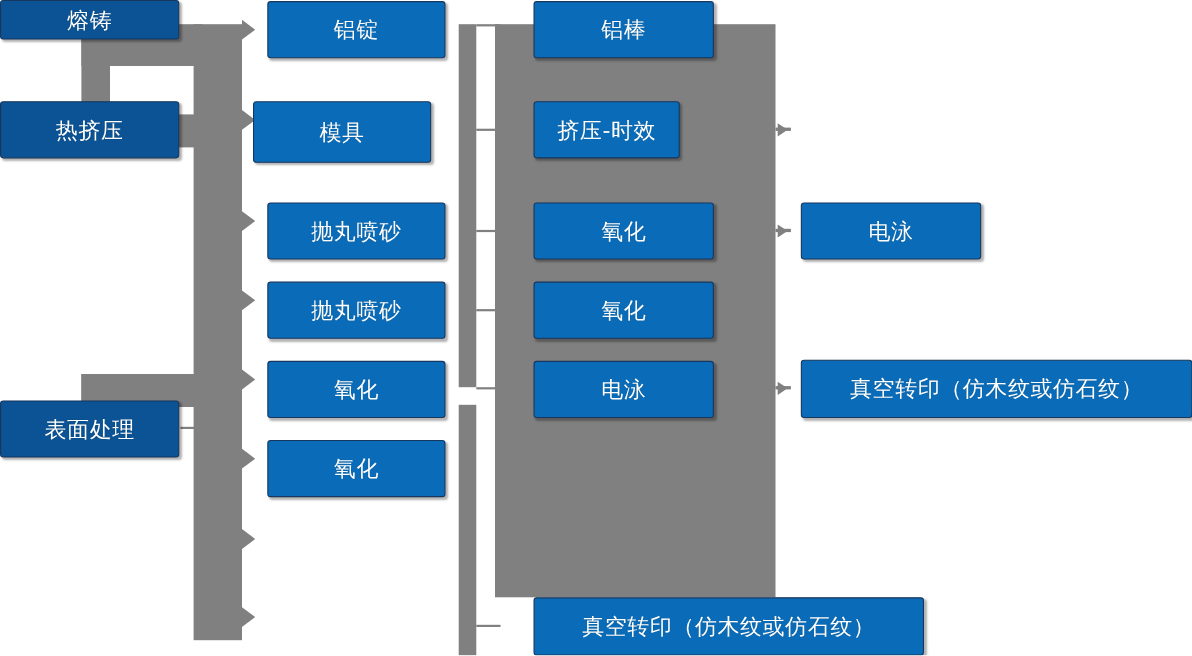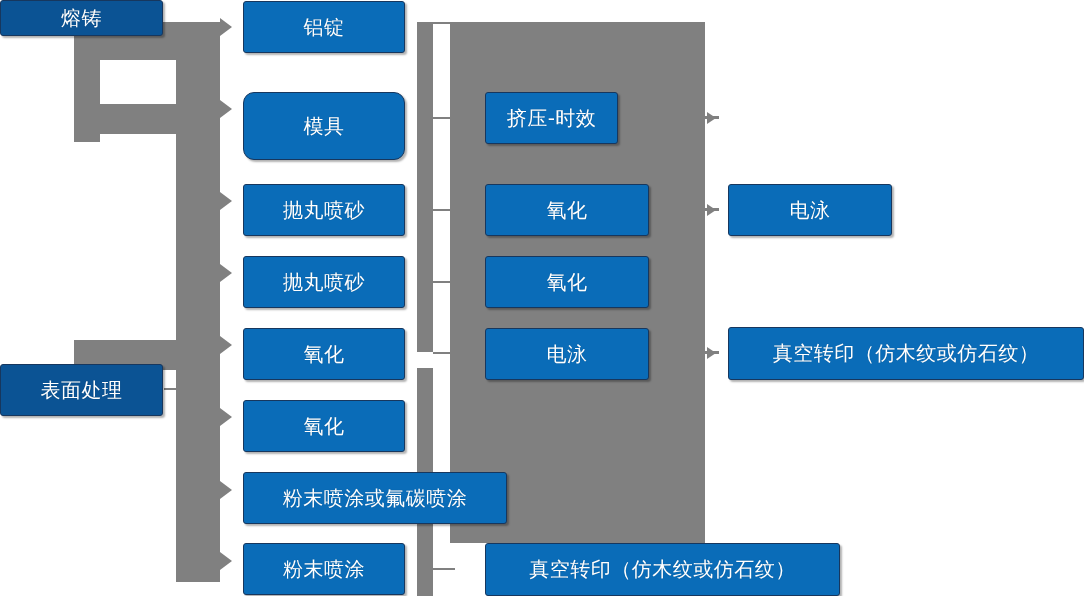--- a/index.html
+++ b/index.html
@@ -104,39 +104,39 @@
   <div class="small-arrow" style="left:707px; top:112px;"></div>
 
   <div class="small-stem" style="left:705px; top:208px; width:14px;"></div>
   <div class="small-arrow" style="left:707px; top:204px;"></div>
 
   <div class="small-stem" style="left:705px; top:351px; width:14px;"></div>
   <div class="small-arrow" style="left:707px; top:347px;"></div>
 
   <div class="box box-dark fs-20" style="left:0px; top:0px; width:163px; height:36px;">熔铸</div>
 
+  <div class="box box-dark fs-20" style="left:0px; top:92px; width:163px; height:52px;">热挤压</div>
 
   <div class="box box-dark fs-20" style="left:0px; top:364px; width:163px; height:52px;font-family:Liberation Mono, monospace;">表面处理</div>
 
   <div class="box box-mid fs-20" style="left:243px; top:1px; width:162px; height:52px;">铝锭</div>
 
-  <div class="box box-mid fs-20" style="left:243px; top:92px; width:162px; height:68px;border-radius:11px;">模具</div>
+  <div class="box box-mid fs-20" style="left:230px; top:92px; width:162px; height:56px;">模具</div>
 
   <div class="box box-mid fs-20" style="left:243px; top:184px; width:162px; height:52px;">抛丸喷砂</div>
 
   <div class="box box-mid fs-20" style="left:243px; top:256px; width:162px; height:52px;">抛丸喷砂</div>
 
   <div class="box box-mid fs-20" style="left:243px; top:328px; width:162px; height:52px;">氧化</div>
 
   <div class="box box-mid fs-20" style="left:243px; top:400px; width:162px; height:52px;">氧化</div>
 
-  <div class="box box-mid fs-20" style="left:243px; top:472px; width:264px; height:52px;">粉末喷涂或氟碳喷涂</div>
 
-  <div class="box box-mid fs-20" style="left:243px; top:543px; width:162px; height:52px;">粉末喷涂</div>
 
+  <div class="box box-mid fs-20" style="left:485px; top:1px; width:164px; height:52px;">铝棒</div>
 
   <div class="box box-mid fs-20" style="left:485px; top:92px; width:133px; height:52px;">挤压-时效</div>
 
   <div class="box box-mid fs-20" style="left:485px; top:184px; width:164px; height:52px;">氧化</div>
 
   <div class="box box-mid fs-20" style="left:485px; top:256px; width:164px; height:52px;">氧化</div>
 
   <div class="box box-mid fs-20" style="left:485px; top:328px; width:164px; height:52px;">电泳</div>
 
   <div class="box box-mid fs-20" style="left:485px; top:543px; width:355px; height:53px;">真空转印（仿木纹或仿石纹）</div>

